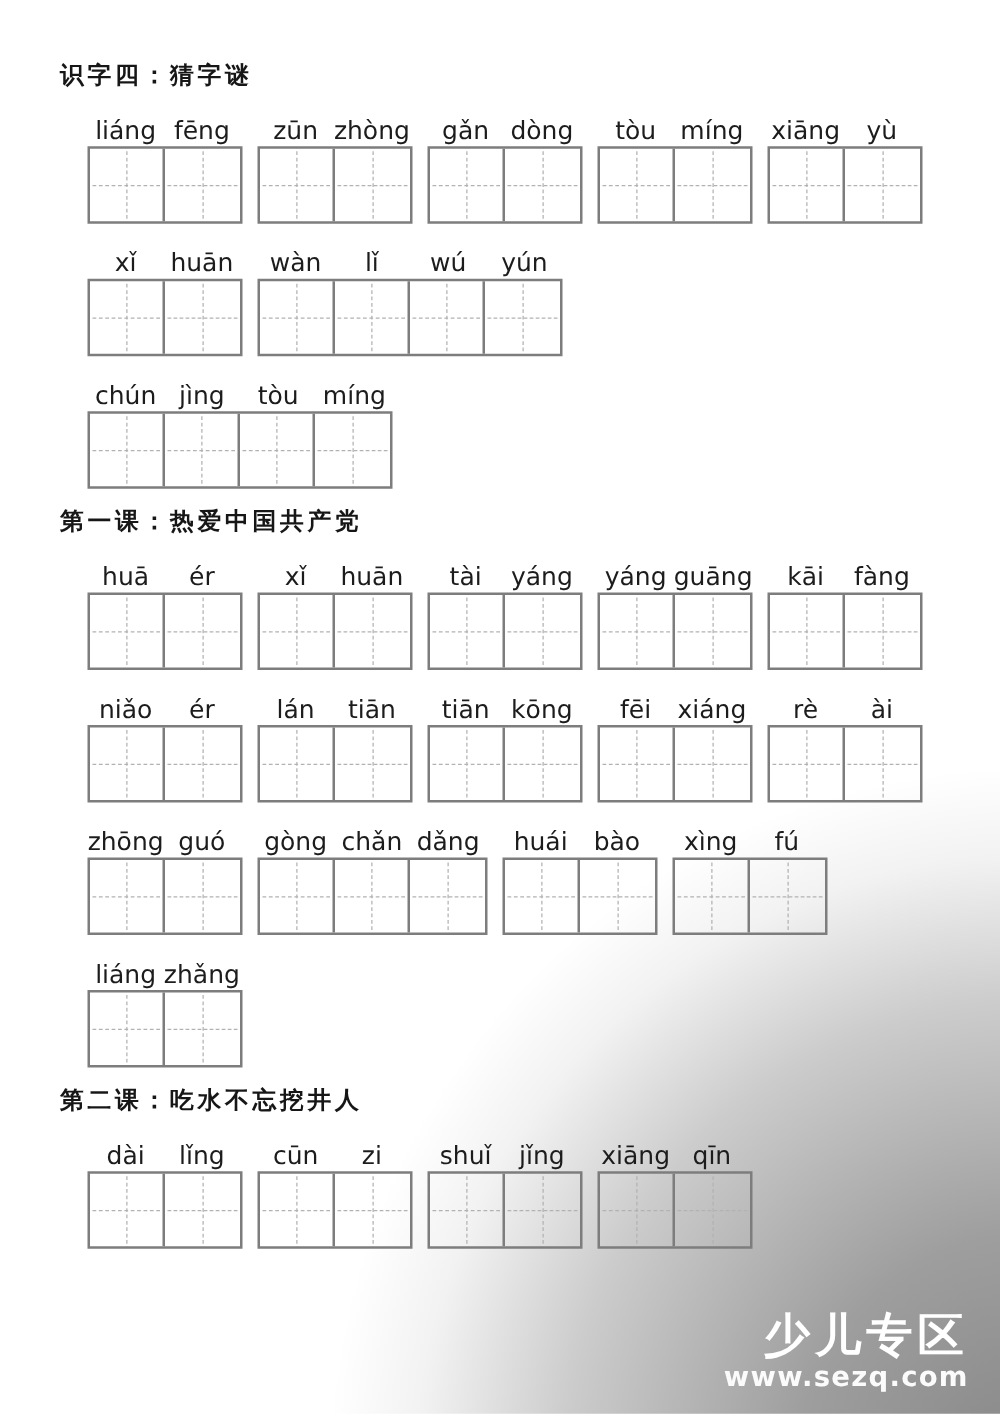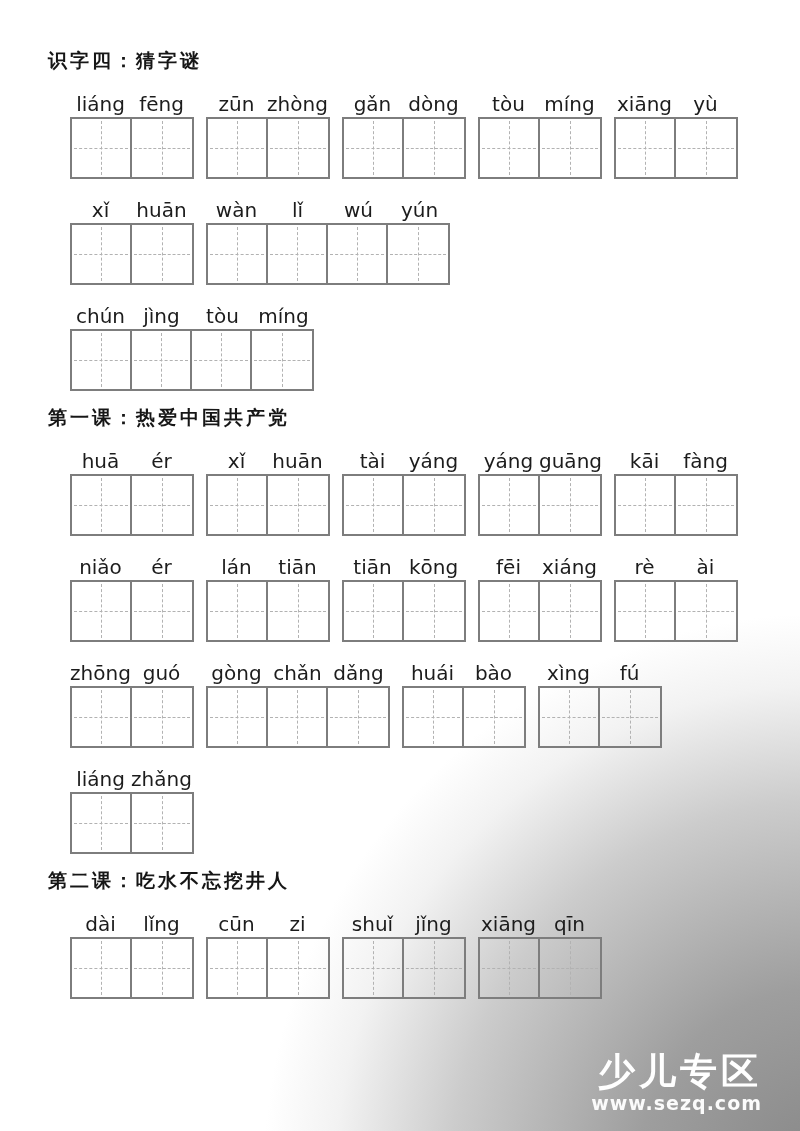--- a/index.html
+++ b/index.html
@@ -64,32 +64,32 @@
     left:50%; top:2px; bottom:2px;
     border-left:1px dashed #b2b2b2;
   }
   .writing-cell::after {
     content:""; position:absolute;
     top:50%; left:2px; right:2px;
     border-top:1px dashed #b2b2b2;
   }
   .watermark {
     position:absolute;
-    right:38px; bottom:16px;
+    right:25px; bottom:16px;
     text-align:right;
     color:#ffffff;
   }
   .watermark-brand {
     font-size:37px;
     font-weight:bold;
     letter-spacing:4px;
     line-height:1.1;
   }
   .watermark-url {
-    font-size:19px;
+    font-size:22px;
     font-weight:bold;
     letter-spacing:1px;
     line-height:1.15;
     color:#fbfbfb;
   }
 </style>
 </head>
 <body>
 
 <div class="page">

